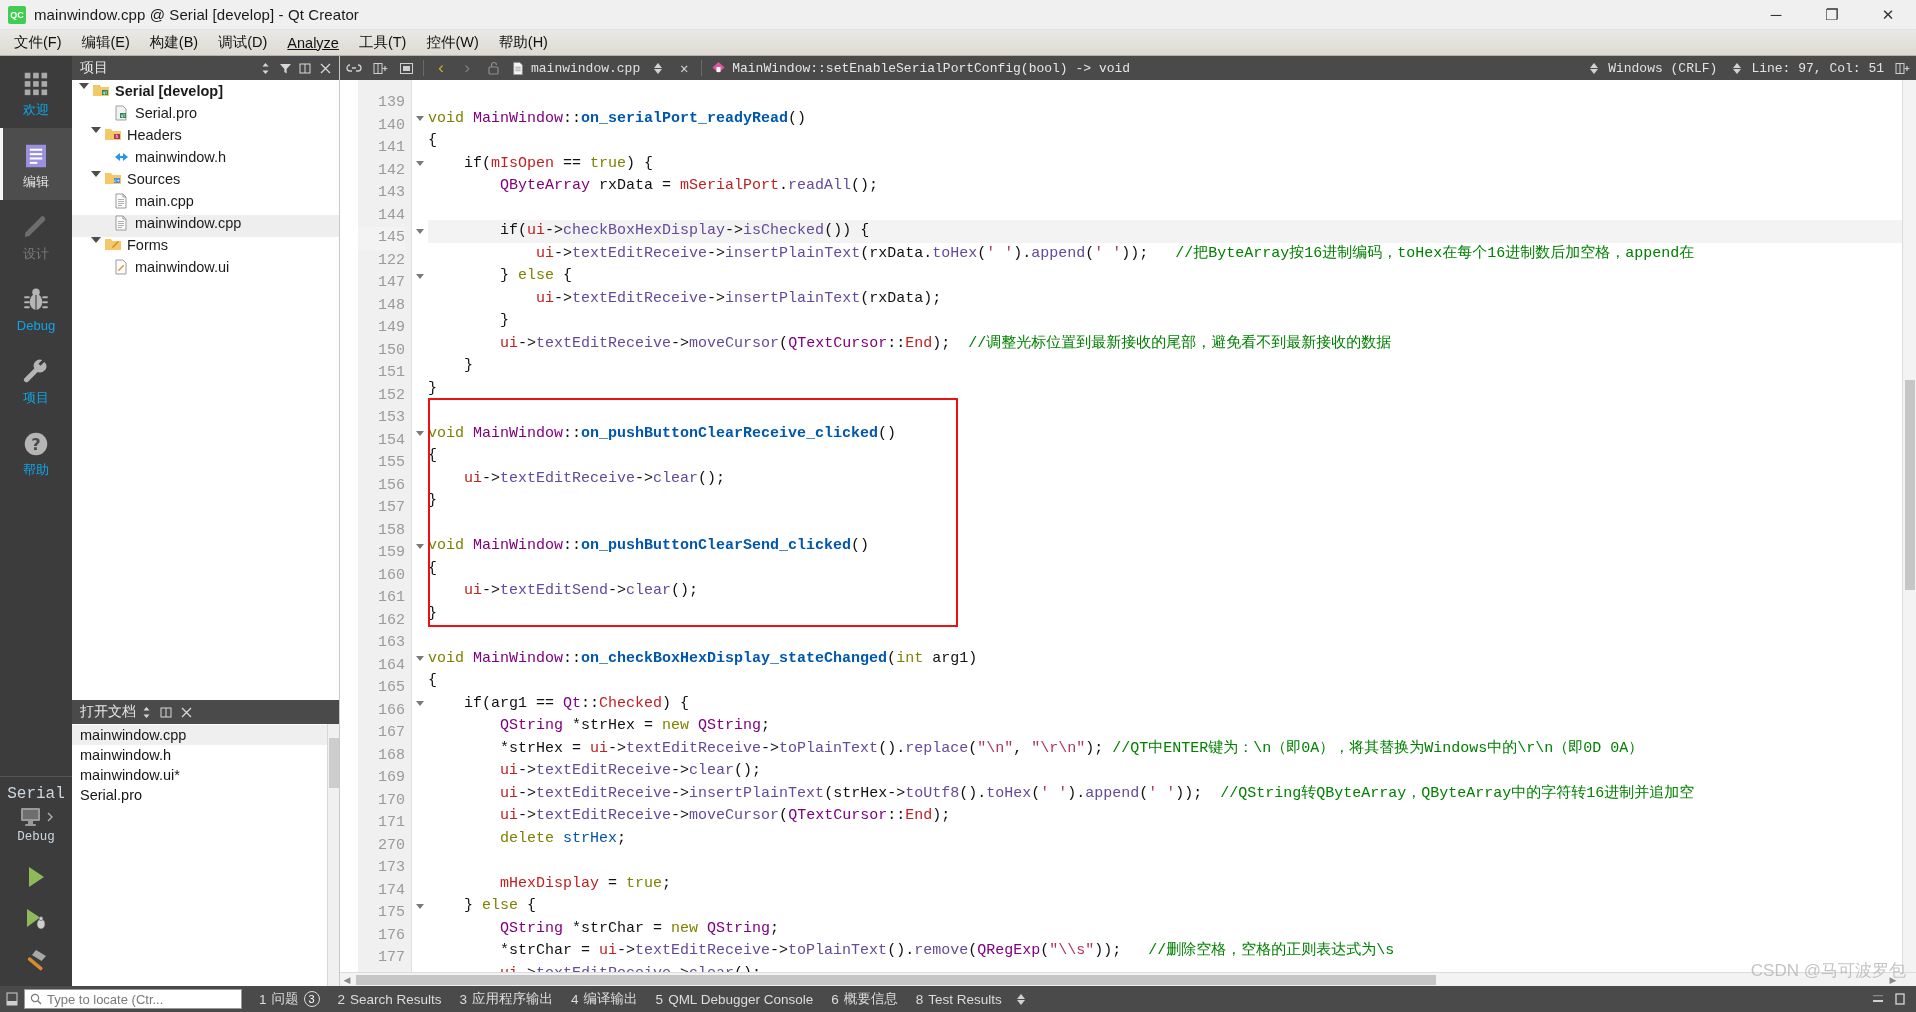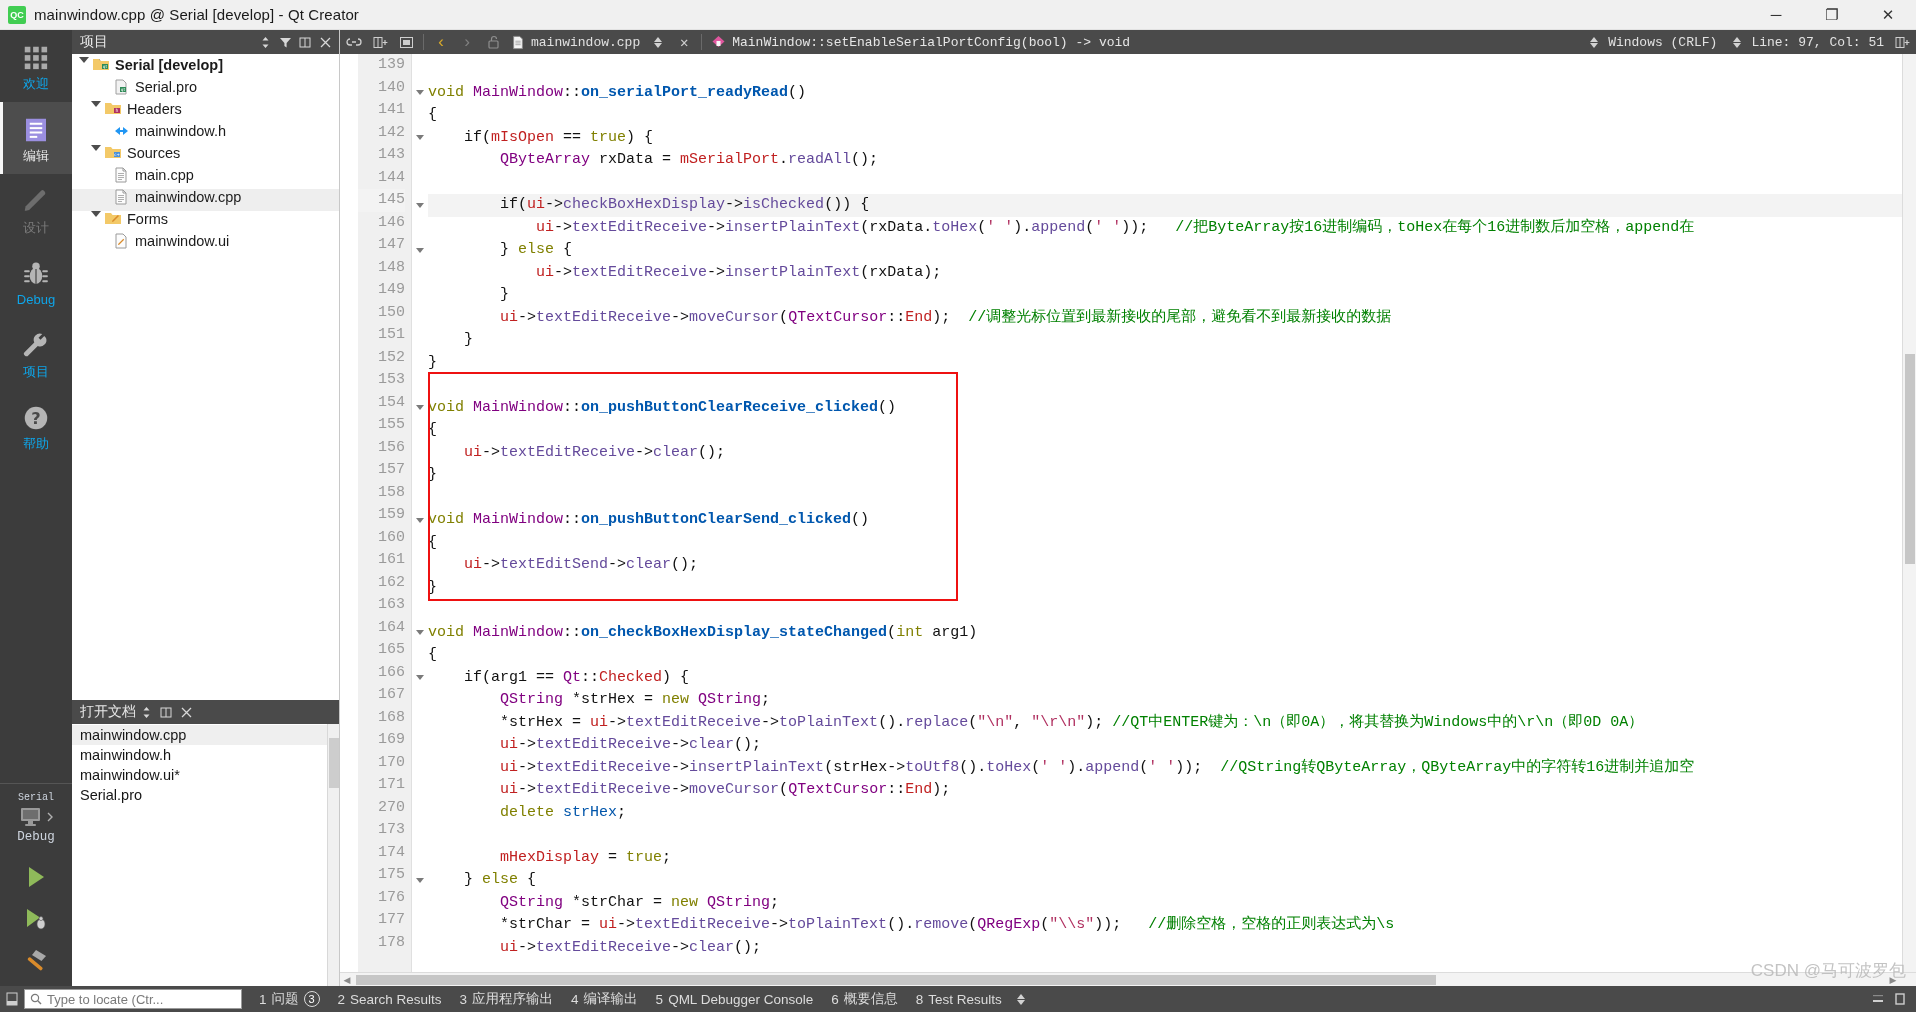--- a/index.html
+++ b/index.html
@@ -54,21 +54,21 @@
   }
   .mode-btn.active { background: #4d4d4d; box-shadow: inset 3px 0 0 #f7f7f7; color: #e6e6e6; }
   .mode-btn.dim { color: #7a7a7a; }
   .mode-ico { width: 30px; height: 30px; display: block; }
   .mode-label { line-height: 1; }
   .modebar-spacer { flex: 1; }
   .kit-sel {
     border-top: 1px solid #555; padding: 8px 0 4px; display: flex;
     flex-direction: column; align-items: center; color: #c8c8c8;
   }
-  .kit-proj { font-family: "Liberation Mono", monospace; font-size: 10px; color: #cfd6e0; margin-bottom: 3px; }
+  .kit-proj { font-family: "Liberation Mono", monospace; font-size: 16px; color: #cfd6e0; margin-bottom: 3px; }
   .kit-row { display: flex; align-items: center; gap: 3px; }
   .kit-mode { font-family: "Liberation Mono", monospace; font-size: 12.5px; color: #cfd6e0; margin-top: 2px; }
   .runbtns { display: flex; flex-direction: column; align-items: center; gap: 12px; padding: 14px 0 10px; }
   .runbtn { width: 32px; height: 30px; display: flex; align-items: center; justify-content: center; }
 
   
   .leftpane {
     width: 268px; flex: 0 0 268px; display: flex; flex-direction: column;
     background: #fff; border-right: 1px solid #c8c8c8;
   }
@@ -114,21 +114,21 @@
   .updown i.u { border-bottom: 5px solid #d2d2d2; }
   .updown i.d { border-top: 5px solid #d2d2d2; }
   .etcombo.sym .lbl { color: #e6e6e6; }
   .etb-spacer { flex: 1; }
 
   .editorwrap { flex: 1; display: flex; min-height: 0; position: relative; overflow: hidden; }
   .gutter-marks { width: 18px; flex: 0 0 18px; background: #ffffff; }
   .linenos {
     width: 54px; flex: 0 0 54px; background: #f0f0f0; text-align: right;
     font-family: "Liberation Mono", monospace; font-size: 15px; color: #9a9a9a;
-    padding-right: 6px; padding-top: 0; line-height: 22.5px; border-right: 1px solid #e0e0e0;
+    padding-right: 6px; padding-top: 12px; line-height: 22.5px; border-right: 1px solid #e0e0e0;
   }
   .foldcol { width: 16px; flex: 0 0 16px; background: #fff; padding-top: 5px; }
   .foldcol .fm { height: 22.5px; display: flex; align-items: center; justify-content: center; }
   .foldcol .fm i { width:0;height:0;border-left:4px solid transparent;border-right:4px solid transparent;border-top:5px solid #7a7a7a; }
   .code {
     flex: 1; font-family: "Liberation Mono", monospace; font-size: 15px; line-height: 22.5px;
     padding-top: 5px; white-space: pre; overflow: hidden; color: #111;
   }
   .code .ln { height: 22.5px; }
   
@@ -190,20 +190,30 @@
 
   <div class="titlebar">
     <div class="tb-icon">QC</div>
     <div class="tb-title">mainwindow.cpp @ Serial [develop] - Qt Creator</div>
     <div class="tb-spacer"></div>
     <div class="tb-btn">─</div>
     <div class="tb-btn">❐</div>
     <div class="tb-btn close">✕</div>
   </div>
 
+  <div class="menubar">
+    <div class="menu-item"><span>文件(F)</span></div>
+    <div class="menu-item"><span>编辑(E)</span></div>
+    <div class="menu-item"><span>构建(B)</span></div>
+    <div class="menu-item"><span>调试(D)</span></div>
+    <div class="menu-item"><span style="text-decoration:underline">Analyze</span></div>
+    <div class="menu-item"><span>工具(T)</span></div>
+    <div class="menu-item"><span>控件(W)</span></div>
+    <div class="menu-item"><span>帮助(H)</span></div>
+  </div>
 
   <div class="body">
 
     <div class="modebar">
 
       <div class="mode-btn">
         <svg class="mode-ico" viewBox="0 0 24 24">
           <g fill="#aaa">
             <rect x="3" y="3" width="4.5" height="4.5"></rect>
               <rect x="9.7" y="3" width="4.5" height="4.5"></rect>
@@ -586,21 +596,21 @@
       <div class="editorwrap">
         <div class="gutter-marks"></div>
         <div class="linenos" id="linenos">
             <div class="ln">139</div>
             <div class="ln">140</div>
             <div class="ln">141</div>
             <div class="ln">142</div>
             <div class="ln">143</div>
             <div class="ln">144</div>
             <div class="ln curline">145</div>
-            <div class="ln">146</div>
+            <div class="ln">122</div>
             <div class="ln">147</div>
             <div class="ln">148</div>
             <div class="ln">149</div>
             <div class="ln">150</div>
             <div class="ln">151</div>
             <div class="ln">152</div>
             <div class="ln">153</div>
             <div class="ln">154</div>
             <div class="ln">155</div>
             <div class="ln">156</div>

